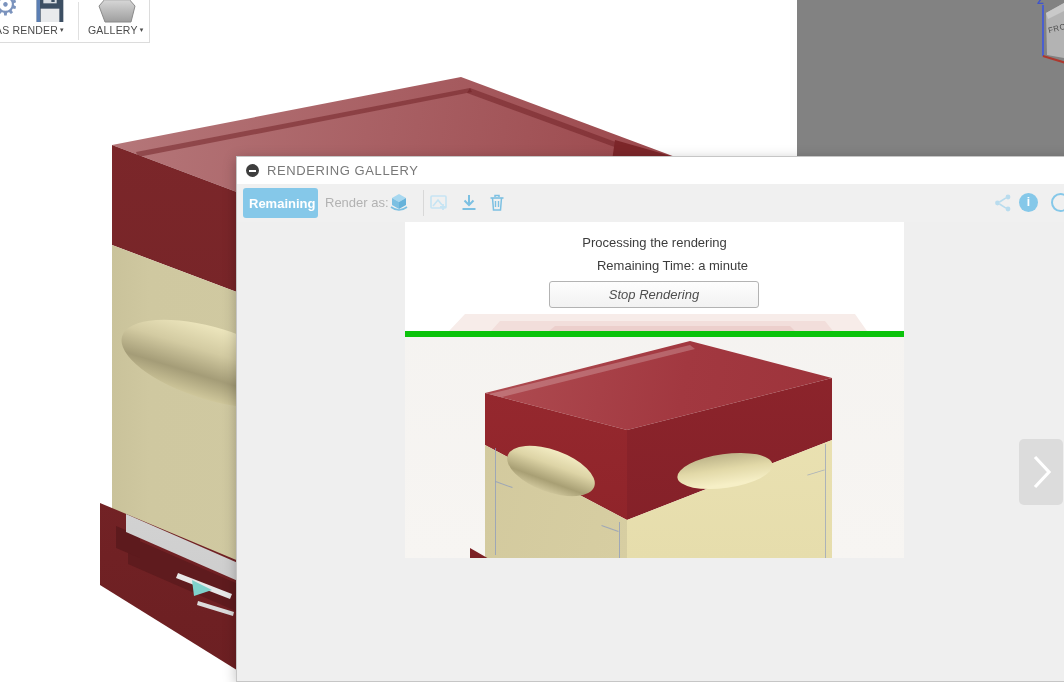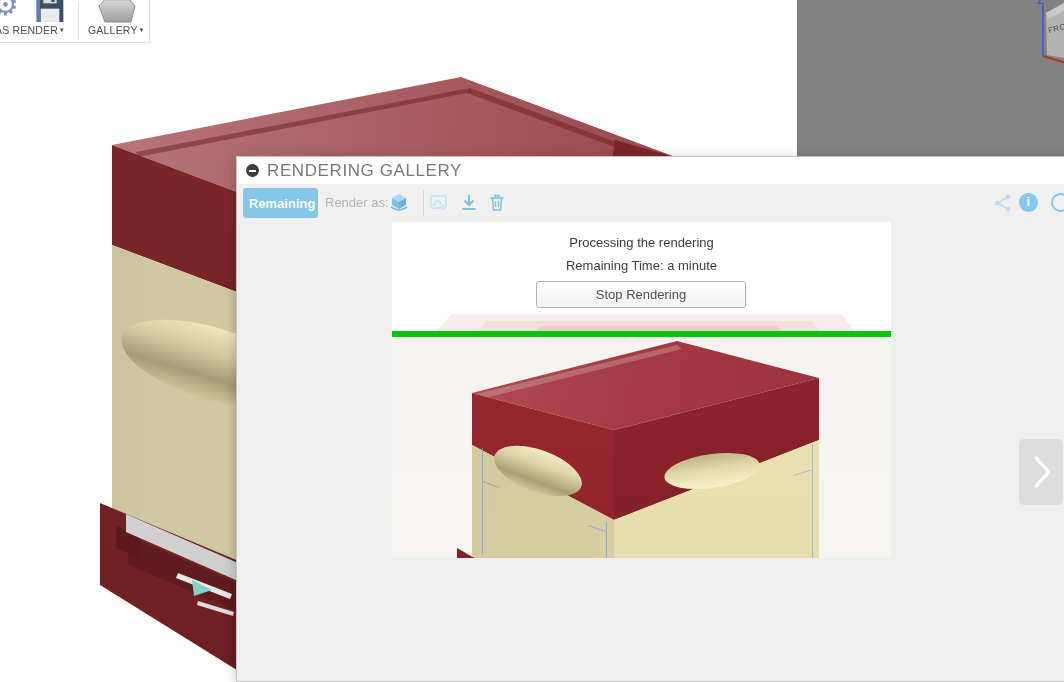--- a/index.html
+++ b/index.html
@@ -11,42 +11,42 @@
   #ribbon{position:absolute;left:0;top:0;width:149px;height:42px;background:#fff;
           border-right:1px solid #dcdcdc;border-bottom:1px solid #dcdcdc;}
   .ribbon-label{position:absolute;top:24px;font-size:10.5px;color:#4c4c4c;white-space:nowrap;
                 letter-spacing:.2px;}
   .caret{font-size:7px;color:#4c4c4c;vertical-align:2px;margin-left:2px;}
   
   #dialog{position:absolute;left:236px;top:156px;width:840px;height:526px;background:#efefef;
           border:1px solid #c6c6c6;box-sizing:border-box;box-shadow:0 3px 12px rgba(0,0,0,.25);}
   #dlg-titlebar{position:absolute;left:0;top:0;right:0;height:27px;background:#fff;
                 border-bottom:1px solid #e6e6e6;}
-  #dlg-title{position:absolute;left:30px;top:0;line-height:27px;font-size:17px;color:#787878;
+  #dlg-title{position:absolute;left:30px;top:0;line-height:27px;font-size:13px;color:#787878;
              letter-spacing:.6px;}
   #min-btn{position:absolute;left:9px;top:7px;width:13px;height:13px;border-radius:50%;
            background:#3e3e3e;}
   #min-btn::after{content:"";position:absolute;left:3px;top:5.5px;width:7px;height:2px;background:#fff;}
   #dlg-toolbar{position:absolute;left:0;top:27px;right:0;height:38px;background:#f0f0f0;
                border-bottom:1px solid #e3e3e3;}
   #rerender-btn{position:absolute;left:6px;top:4px;width:75px;height:30px;background:#85c8e9;
                 border:none;border-radius:3px;color:#fff;font-size:13px;font-weight:bold;
                 font-family:"Liberation Sans",sans-serif;}
   #render-as{position:absolute;left:88px;top:0;line-height:38px;font-size:13px;color:#b2b2b2;}
   .tb-icon{position:absolute;top:9px;width:20px;height:20px;}
   #tb-sep{position:absolute;left:186px;top:6px;width:1px;height:26px;background:#d8d8d8;}
   
   #dlg-content{position:absolute;left:0;top:65px;right:0;bottom:0;background:#efefef;}
-  #image-area{position:absolute;left:155px;top:0;width:499px;height:336px;overflow:hidden;
+  #image-area{position:absolute;left:168px;top:0;width:499px;height:336px;overflow:hidden;
               background:linear-gradient(to bottom,#f4f2f0,#f7f5f2);}
   #overlay{position:absolute;left:0;top:0;width:499px;height:109px;background:#ffffff;}
   #overlay .status{position:absolute;left:0;width:100%;text-align:center;font-size:13px;color:#3c3c3c;}
   #stop-btn{position:absolute;left:144px;top:59px;width:210px;height:27px;
             background:linear-gradient(#fdfdfd,#f2f2f2);border:1px solid #b3b3b3;border-radius:3px;
-            font-size:13px;color:#4e4e4e;font-family:"Liberation Sans",sans-serif;}
+            font-size:13px;color:#4e4e4e;font-family:"Liberation Sans",sans-serif;font-style:italic;}
   #progress-bar{position:absolute;left:0;top:109px;width:499px;height:6px;background:#0bc30b;}
   #next-btn{position:absolute;left:782px;top:217px;width:44px;height:66px;background:#dcdcdc;
             border-radius:5px;}
   
   #gray-panel{position:absolute;left:797px;top:0;width:267px;height:156px;background:#828282;overflow:hidden;}
   
   .line{position:absolute;}
 </style>
 </head>
 <body>
@@ -202,21 +202,21 @@
         <div class="poly" style="clip-path:polygon(222px 416px,427px 338px,427px 361px,222px 470px);background:#892429;"></div>
         <div class="poly" style="clip-path:polygon(78px 340px,205px 412px,205px 431px,78px 359px);background:rgba(60,10,12,.25);"></div>
         <div class="poly" style="clip-path:polygon(88px 338px,136px 357px,136px 372px,88px 353px);background:#eaeaea;"></div>
         <div class="poly" style="clip-path:polygon(128px 378px,184px 402px,184px 419px,128px 395px);background:#d9d9d9;"></div>
 
         <div id="overlay">
           <div class="poly" style="clip-path:polygon(60px 92px,450px 92px,462px 109px,44px 109px);background:#f7ece9;"></div>
           <div class="poly" style="clip-path:polygon(95px 99px,420px 99px,428px 109px,86px 109px);background:#f2dedb;"></div>
           <div class="poly" style="clip-path:polygon(150px 104px,385px 104px,390px 109px,144px 109px);background:#eccfcc;"></div>
           <div class="status" style="top:13px;">Processing the rendering</div>
-          <div class="status" style="top:36px;">Remaining Time: a minute</div>
+          <div class="status" style="top:36px;margin-left:18px;">Remaining Time: a minute</div>
           <button id="stop-btn">Stop Rendering</button>
         </div>
         <div id="progress-bar"></div>
       </div>
 
       <div id="next-btn">
         <svg style="position:absolute;left:12px;top:15px;" width="22" height="36" viewBox="0 0 22 36">
           <polyline points="4,3 18,18 4,33" fill="none" stroke="#ffffff" stroke-width="3.2"></polyline>
         </svg>
       </div>

